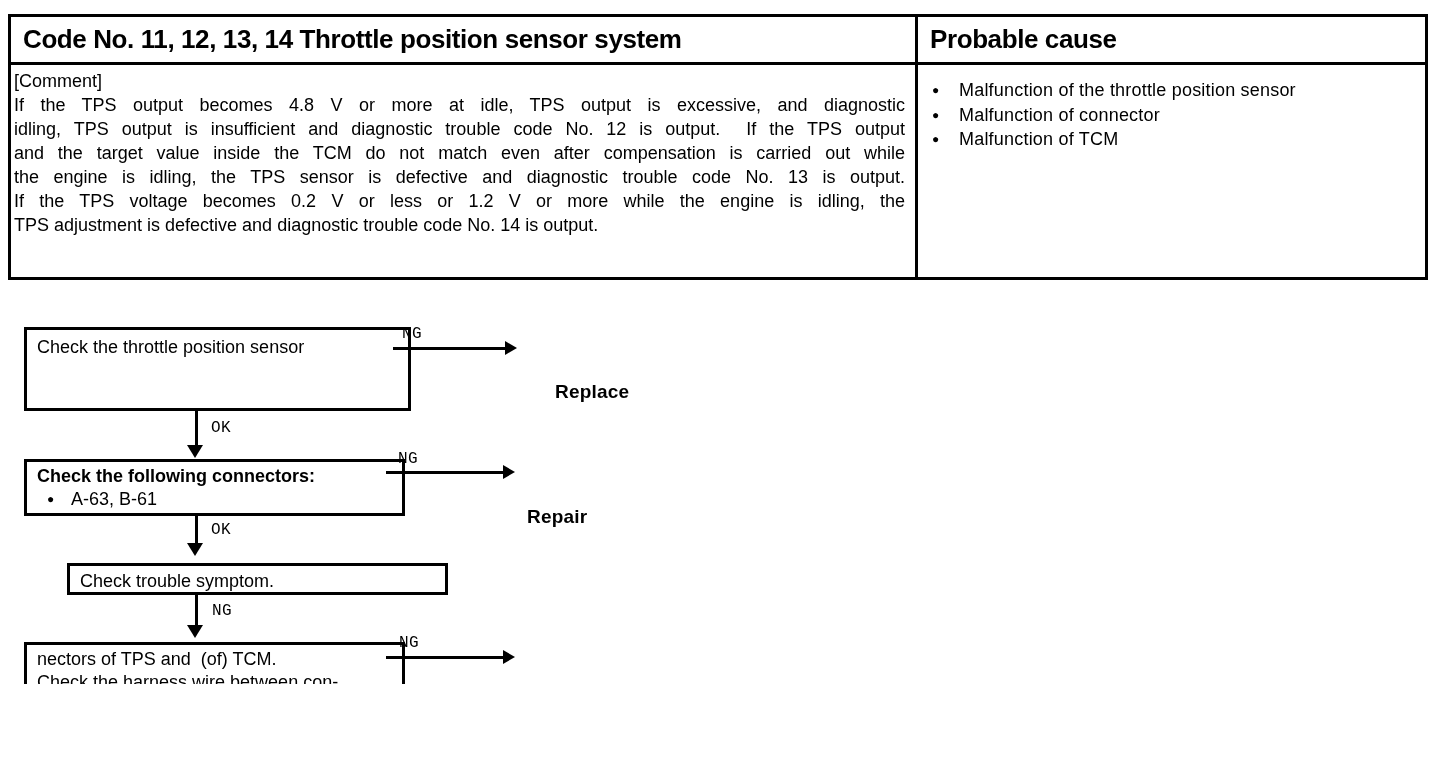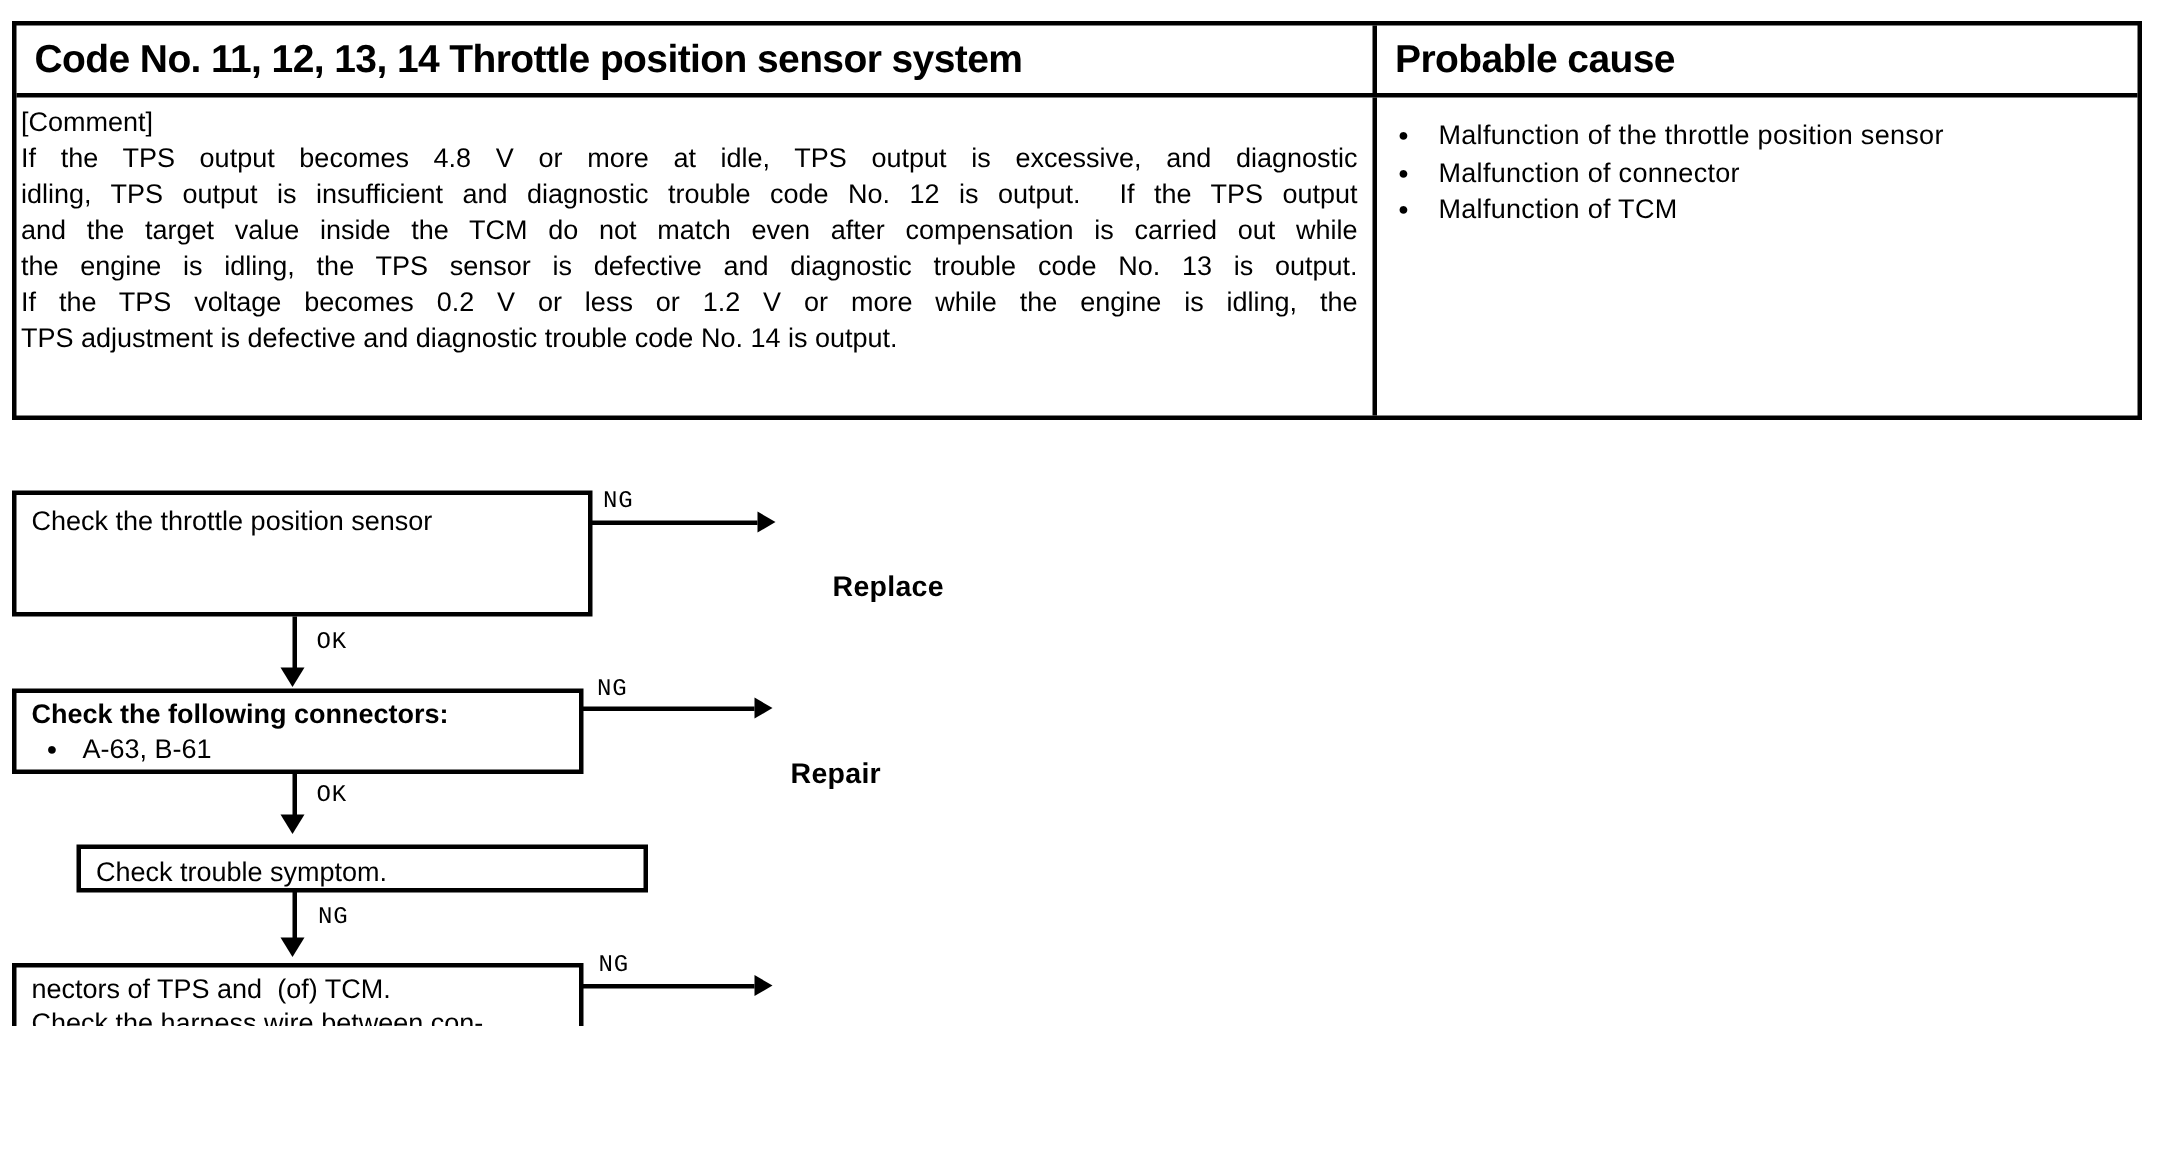--- a/index.html
+++ b/index.html
@@ -21,21 +21,21 @@
   .td-comment { padding:4px 10px 0 3px; font-size:18px; line-height:24px; }
   .comment-label { white-space:pre-wrap; }
   .cline { text-align:justify; text-align-last:justify; white-space:pre-wrap; }
   .cline.last { text-align-last:left; }
   .td-causes { padding:13px 8px 0 14px; font-size:18px; line-height:24.5px; }
   .cause-row { display:flex; }
   .blt { width:27px; font-size:12px; line-height:24.5px; flex:0 0 27px; }
   .cause-text { letter-spacing:0.2px;text-align:center; }
 
   
-  .fc-box { position:absolute; left:8px; width:381px; border:3px solid #000;
+  .fc-box { position:absolute; left:24px; width:381px; border:3px solid #000;
     background:#fff; font-size:18px; line-height:23px; padding:4px 10px; }
   .fc-box .bold { font-weight:bold; }
   #box1 { top:327px; height:84px; width:387px; padding-top:6px; }
   #box2 { top:459px; height:57px; padding-top:3px; }
   #box3 { top:563px; height:32px; padding-top:4px;margin-left:43px; }
   #box4 { top:642px; height:56px; padding-top:3px; }
   #box5 { top:742px; height:35px; padding-top:5px; }
   .bullet-line { display:flex; }
   .bullet-line .blt2 { width:24px; font-size:12px; margin-left:10px; flex:0 0 24px; }
   .box-line { white-space:pre-wrap; }

